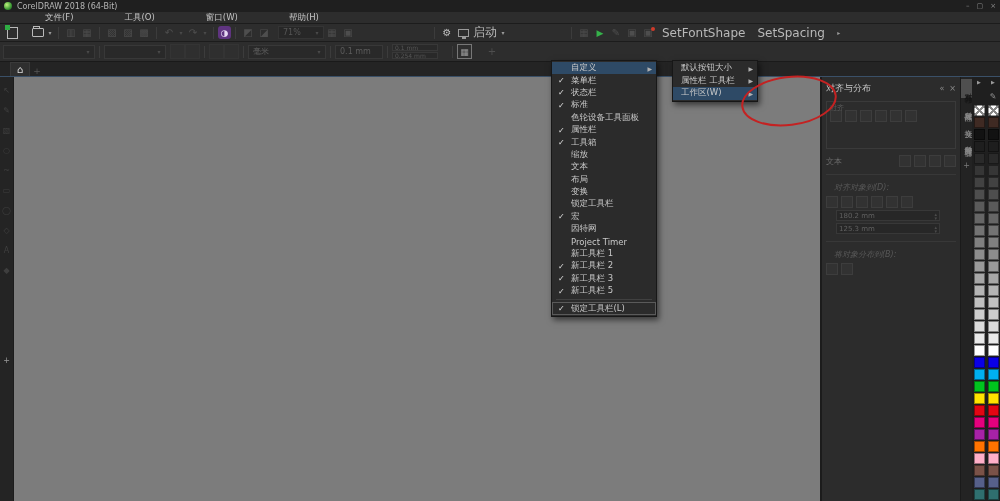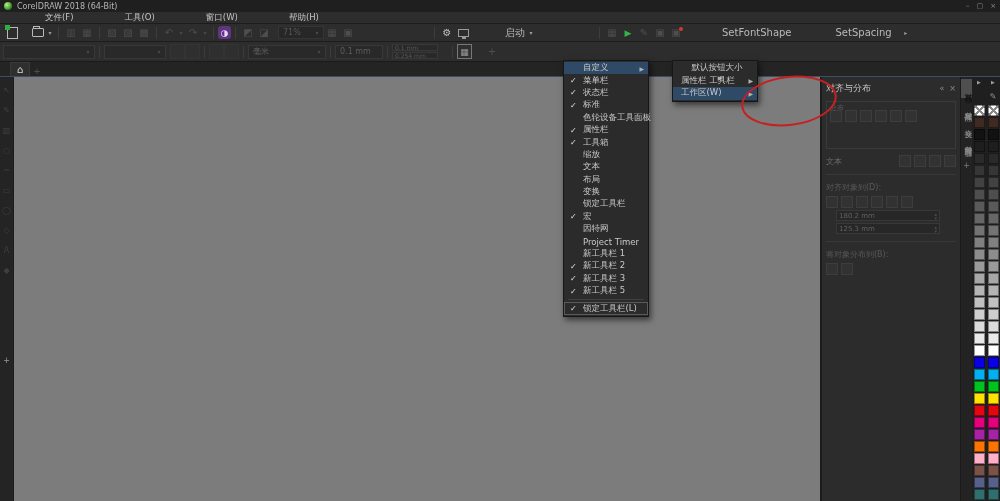--- a/index.html
+++ b/index.html
@@ -24,21 +24,21 @@
   .folder{width:12px;height:9px;border:1px solid #b9b9b9;border-radius:1px;position:relative;}
   .folder::before{content:"";position:absolute;top:-3px;left:0;width:5px;height:2px;border:1px solid #b9b9b9;border-bottom:none;}
   .content-btn{width:13px;height:13px;border-radius:3px;background:#5f3480;color:#e7d9f3;display:flex;align-items:center;justify-content:center;font-size:9px;}
   .combo{height:13px;background:#272727;border:1px solid #3c3c3c;display:flex;align-items:center;font-size:8px;color:#8f8f8f;padding:0 2px 0 4px;}
   .combo .caret{margin-left:auto;}
   .combo.dim{color:#565656;border-color:#343434;}
   .monitor{width:11px;height:8px;border:1px solid #9a9a9a;position:relative;}
   .monitor::after{content:"";position:absolute;bottom:-3px;left:3px;width:4px;height:2px;background:#9a9a9a;}
   .macro-ico{position:relative;}
   .macro-ico .reddot{position:absolute;right:1px;top:1px;width:4px;height:4px;border-radius:50%;background:#d03a2a;}
-  .txtbtn{color:#b9b9b9;font-size:10px;padding:0 6px;flex:0 0 auto;margin-left:32px;}
+  .txtbtn{color:#b9b9b9;font-size:12px;padding:0 6px;flex:0 0 auto;}
 
   
   .propbar{height:20px;background:#2d2d2d;display:flex;align-items:center;padding-left:3px;border-bottom:1px solid #1a1a1a;font-size:8px;}
   .pcombo{height:14px;background:#292929;border:1px solid #383838;color:#5c5c5c;display:flex;align-items:center;padding:0 2px 0 4px;flex:0 0 auto;}
   .pstack{display:flex;flex-direction:column;gap:1px;flex:0 0 auto;}
   .pstack .pfield{height:7px;width:46px;background:#292929;border:1px solid #383838;font-size:6px;color:#565656;display:flex;align-items:center;padding:0 2px;}
   .pbtn{width:15px;height:15px;border:1px solid #343434;background:#2f2f2f;color:#565656;display:flex;align-items:center;justify-content:center;font-size:9px;flex:0 0 auto;}
   .pbtn.outlined{border-color:#777;color:#9a9a9a;}
 
   
@@ -57,21 +57,21 @@
 
   
   .docker{width:138px;background:#2c2c2c;padding:3px 4px;font-size:8px;color:#6a6a6a;overflow:hidden;}
   .docker-title{display:flex;align-items:center;color:#c6c6c6;font-size:9px;margin:2px 0 6px;}
   .docker-title .dt-icons{margin-left:auto;display:flex;gap:5px;color:#8a8a8a;font-size:8px;}
   .groups{display:flex;gap:4px;}
   .gbox{flex:1;border:1px solid #3a3a3a;padding:8px 3px 4px;position:relative;height:48px;}
   .gbox .glabel{position:absolute;top:1px;left:3px;font-size:7px;color:#585858;}
   .btnrow{display:flex;gap:3px;flex-wrap:wrap;}
   .dbtn{width:12px;height:12px;background:#323232;border:1px solid #3d3d3d;}
-  .sectlabel{color:#585858;margin:7px 0 3px;}
+  .sectlabel{color:#585858;margin:7px 8px 3px;font-style:italic;}
   .textrow{display:flex;align-items:center;gap:4px;margin-top:6px;}
   .textrow .btnrow{margin-left:auto;}
   .spinfield{display:flex;align-items:center;height:11px;background:#272727;border:1px solid #383838;width:104px;color:#606060;font-size:7px;padding:0 2px;margin:2px 0 0 10px;}
   .spinfield .arrows{margin-left:auto;color:#4c4c4c;font-size:5px;line-height:4px;display:flex;flex-direction:column;}
   .hsep{height:1px;background:#383838;margin:7px 0;}
 
   
   .side-tabs{width:12px;background:#232323;display:flex;flex-direction:column;align-items:center;padding-top:2px;border-left:1px solid #1a1a1a;}
   .vtab{writing-mode:vertical-rl;text-orientation:upright;font-size:8px;color:#8a8a8a;padding:7px 0;letter-spacing:1px;width:12px;text-align:center;}
   .vtab.active{background:#4f4f4f;color:#171717;}
@@ -236,21 +236,21 @@
     <div class="docker">
       <div class="docker-title">
         <span>对齐与分布</span>
         <span class="dt-icons">
           <span>«</span>
           <span>×</span>
         </span>
       </div>
       <div class="groups">
         <div class="gbox">
-          <span class="glabel">分布</span>
+          <span class="glabel">对齐</span>
           <div class="btnrow">
               <span class="dbtn"></span>
               <span class="dbtn"></span>
               <span class="dbtn"></span>
               <span class="dbtn"></span>
               <span class="dbtn"></span>
               <span class="dbtn"></span>
             </div>
         </div>
       </div>
@@ -374,21 +374,21 @@
           <div class="swatch" style="background: rgb(167, 34, 167);"></div>
           <div class="swatch" style="background: rgb(255, 115, 0);"></div>
           <div class="swatch" style="background: rgb(255, 175, 200);"></div>
           <div class="swatch" style="background: rgb(122, 82, 72);"></div>
           <div class="swatch" style="background: rgb(86, 96, 138);"></div>
           <div class="swatch" style="background: rgb(47, 111, 111);"></div>
         </div>
     </div>
   </div>
 
-  <div class="menu-panel" style="left:563px;top:60px;width:86px;padding:1px 0;">
+  <div class="menu-panel" style="left:551px;top:60px;width:106px;padding:1px 0;">
       <div class="menu-item hl">
         <span class="check"></span>
         <span class="mlabel">自定义</span>
         <span class="arrow">▶</span>
       </div>
       <div class="menu-item">
         <span class="check">✓</span>
         <span class="mlabel">菜单栏</span>
       </div>
       <div class="menu-item">
@@ -460,21 +460,21 @@
         <span class="mlabel">新工具栏 5</span>
       </div>
       <div class="menu-sep"></div>
       <div class="menu-item boxed">
         <span class="check">✓</span>
         <span class="mlabel">锁定工具栏(L)</span>
       </div>
     </div>
 
   <div class="menu-panel" style="left:672px;top:60px;width:86px;padding:1px 0;">
-      <div class="menu-item" style="height: 12.6px; padding-left: 8px; flex-direction: column;">
+      <div class="menu-item" style="height: 12.6px; padding-left: 8px;">
         <span class="mlabel">默认按钮大小</span>
         <span class="arrow">▶</span>
       </div>
       <div class="menu-item" style="height: 12.6px; padding-left: 8px;">
         <span class="mlabel">属性栏 工具栏</span>
         <span class="arrow">▶</span>
       </div>
       <div class="menu-item hl" style="height: 12.6px; padding-left: 8px;">
         <span class="mlabel">工作区(W)</span>
         <span class="arrow">▶</span>

